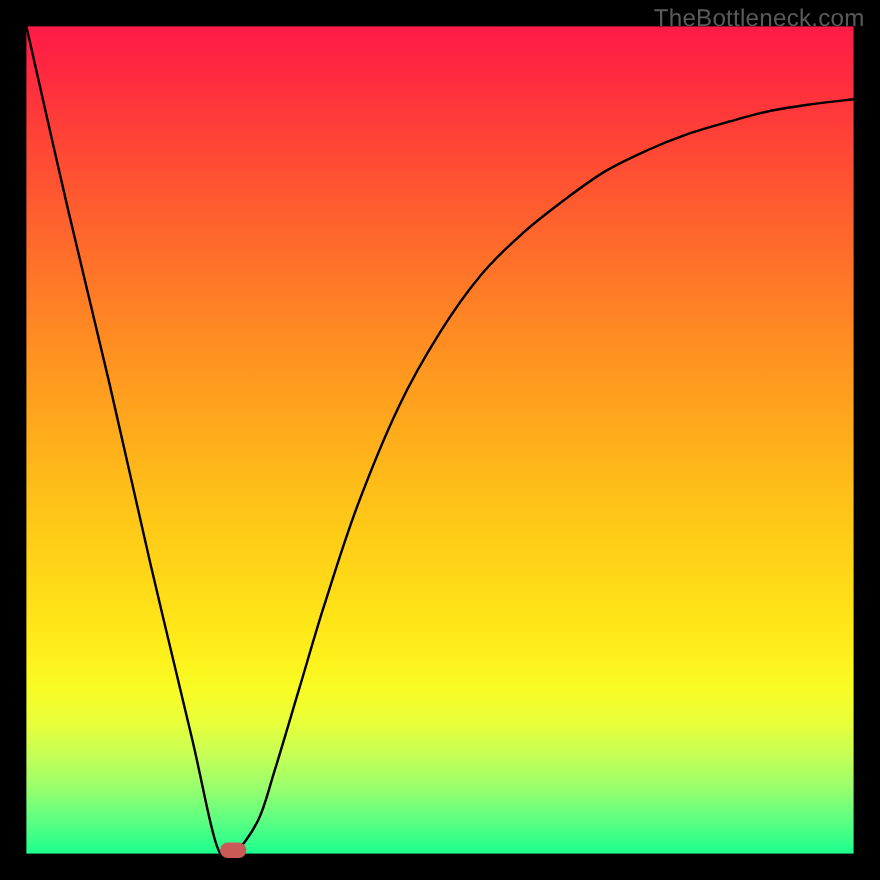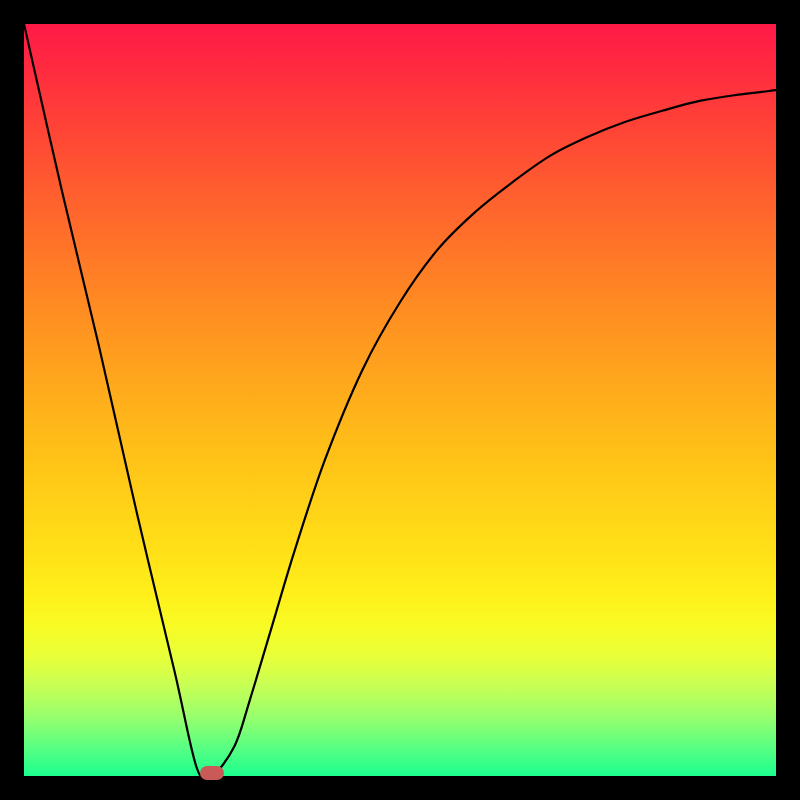--- a/index.html
+++ b/index.html
@@ -67,20 +67,21 @@
     height: 14px;
     border-radius: 8px;
     background: #c95a58;
     transform: translate(-50%, -50%);
   }
 </style>
 </head>
 <body>
 
 <div class="frame">
+  <div class="watermark">TheBottleneck.com</div>
 
   <div class="plot-area">
     <svg viewBox="0 0 752 752" preserveAspectRatio="none">
       <path fill="none" stroke="#000" stroke-width="2.2" stroke-linejoin="round" stroke-linecap="round" d="M 0.00 0.00 C 6.27 27.57, 25.07 111.55, 37.60 165.44 C 50.13 219.33, 62.67 269.47, 75.20 323.36 C 87.73 377.25, 100.27 434.91, 112.80 488.80 C 125.33 542.69, 140.37 604.11, 150.40 646.72 C 160.43 689.33, 166.69 726.93, 172.96 744.48 C 179.23 762.03, 181.73 755.76, 188.00 752.00 C 194.27 748.24, 204.29 734.45, 210.56 721.92 C 216.83 709.39, 219.33 696.85, 225.60 676.80 C 231.87 656.75, 240.64 626.67, 248.16 601.60 C 255.68 576.53, 261.95 553.97, 270.72 526.40 C 279.49 498.83, 289.52 466.24, 300.80 436.16 C 312.08 406.08, 325.87 372.24, 338.40 345.92 C 350.93 319.60, 363.47 298.29, 376.00 278.24 C 388.53 258.19, 401.07 240.64, 413.60 225.60 C 426.13 210.56, 438.67 199.28, 451.20 188.00 C 463.73 176.72, 476.27 167.32, 488.80 157.92 C 501.33 148.52, 513.87 139.12, 526.40 131.60 C 538.93 124.08, 551.47 118.44, 564.00 112.80 C 576.53 107.16, 589.07 102.15, 601.60 97.76 C 614.13 93.37, 626.67 89.99, 639.20 86.48 C 651.73 82.97, 664.27 79.34, 676.80 76.70 C 689.33 74.07, 701.87 72.44, 714.40 70.69 C 726.93 68.93, 745.73 66.93, 752.00 66.18"></path>
     </svg>
     <div class="min-marker" style="left: 188px; top: 749px;"></div>
   </div>
 </div>
 
 </body></html>

